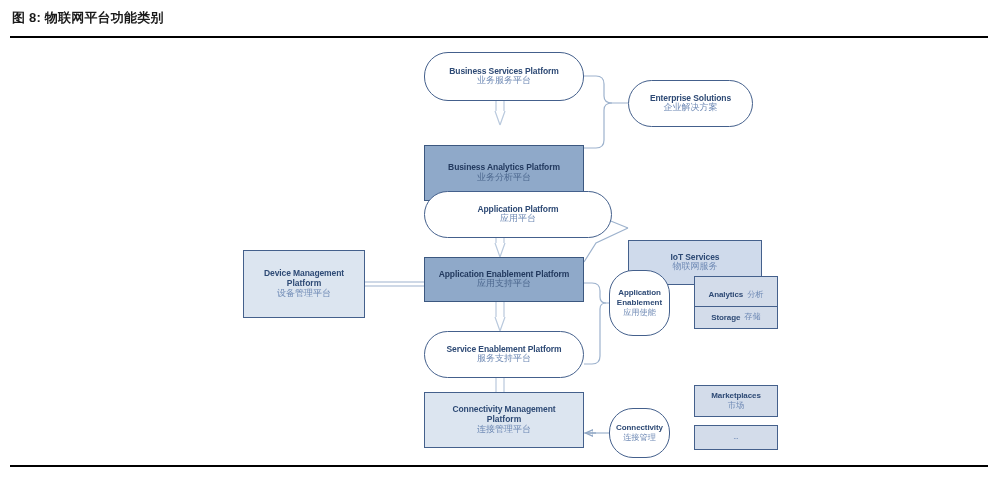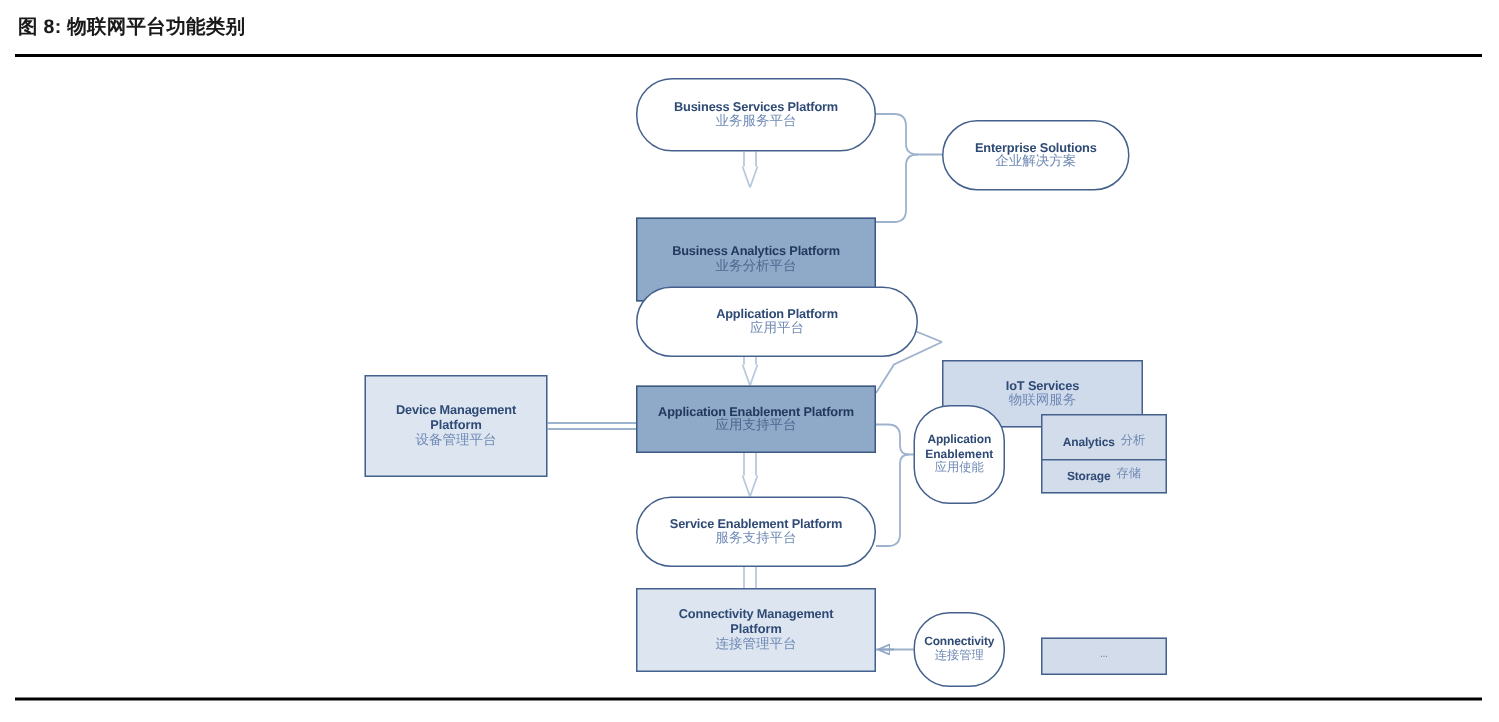--- a/index.html
+++ b/index.html
@@ -192,18 +192,22 @@
   </div>
 
   <div class="node fill-chip" id="n-storage">
     <span class="chip-line">
       <span class="en fs-8">Storage</span>
       <span class="cn cn-8">存储</span>
     </span>
   </div>
 
 
+  <div class="node fill-chip" id="n-marketplaces">
+    <span class="en fs-8">Marketplaces</span>
+    <span class="cn cn-8">市场</span>
+  </div>
 
   <div class="node fill-chip" id="n-ellipsis">
     <span class="cn cn-8">…</span>
   </div>
 
 </div>
 
 </body></html>

